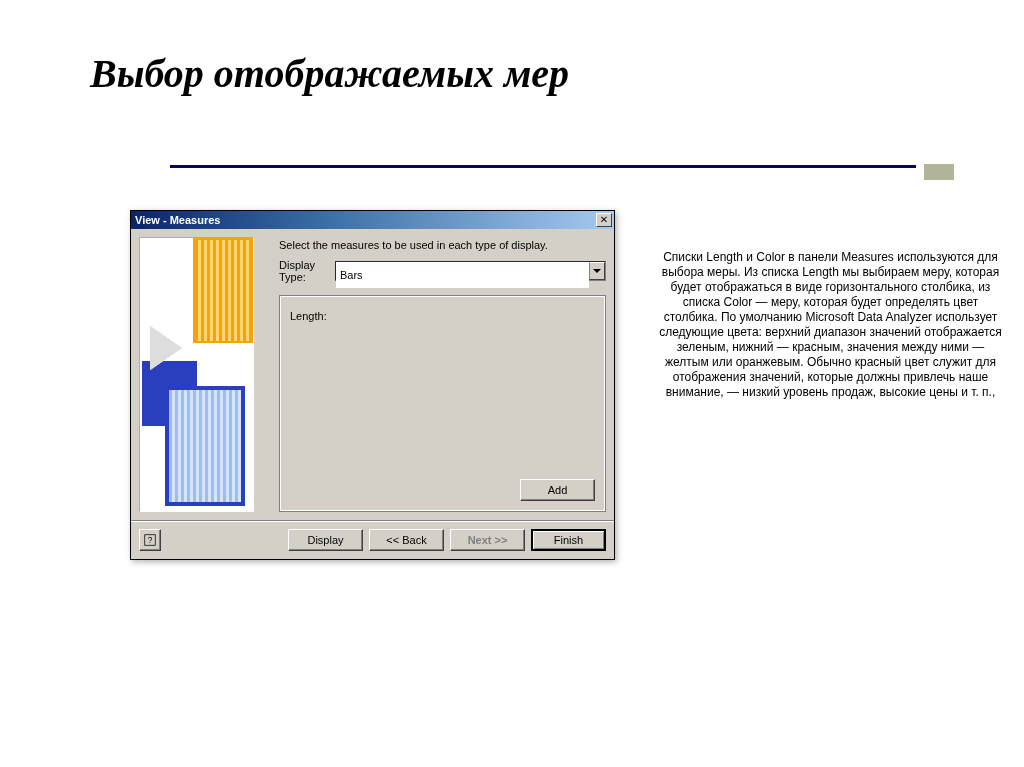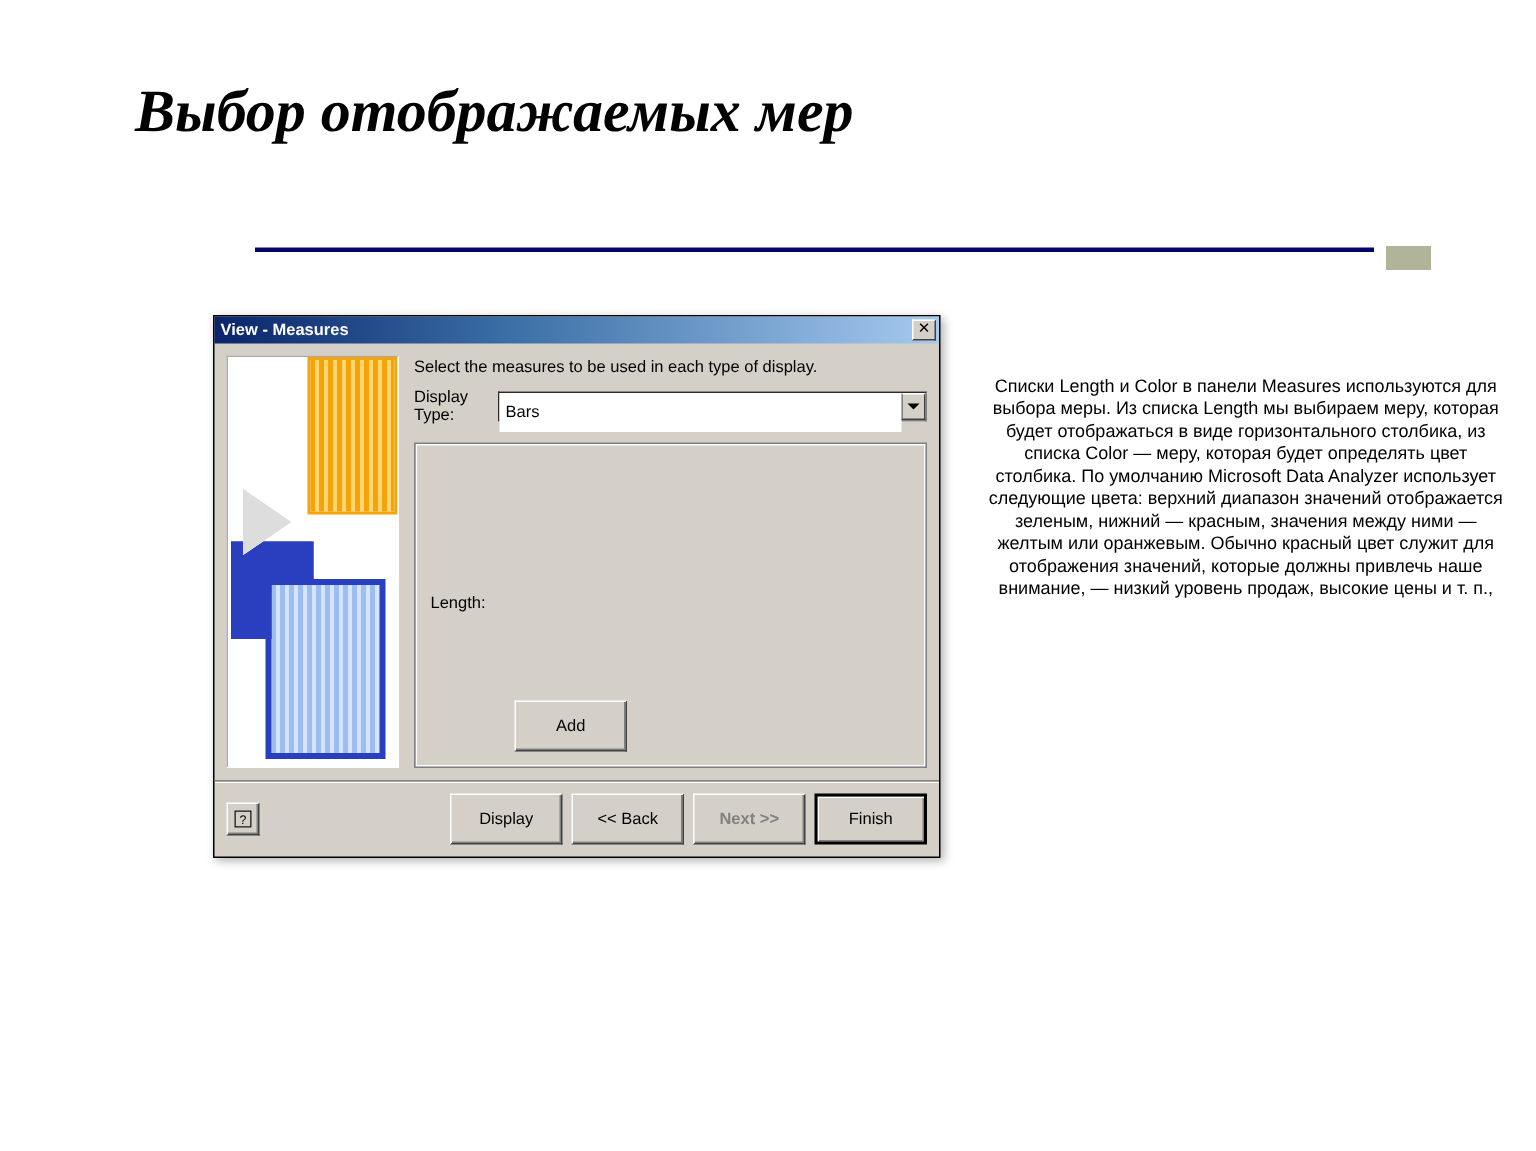--- a/index.html
+++ b/index.html
@@ -43,21 +43,20 @@
     position: absolute;
     top: 210px;
     left: 130px;
     width: 485px;
     background: #D4D0C8;
     border: 1px solid #000;
     box-shadow: 2px 2px 6px rgba(0,0,0,.3);
     font-family: Tahoma, Arial, sans-serif;
     font-size: 11px;
     color: #000;
-    margin-left: 12px;
   }
   .titlebar {
     height: 18px;
     background: linear-gradient(to right, #0A246A 0%, #3A6EA5 40%, #A6CAF0 100%);
     display: flex;
     align-items: center;
     justify-content: space-between;
     padding: 0 2px;
   }
   .titlebar-text {
@@ -75,21 +74,21 @@
     border-bottom-color: #404040;
     font-family: Arial, sans-serif;
     font-size: 10px;
     line-height: 11px;
     text-align: center;
     cursor: default;
   }
   .dialog-body {
     display: flex;
     padding: 8px;
-    gap: 10px;
+    gap: 25px;
   }
   .left-graphic {
     width: 115px;
     height: 275px;
     border: 1px inset #fff;
     background: #fff;
     position: relative;
     overflow: hidden;
   }
   
@@ -183,30 +182,30 @@
   }
   .groupbox {
     border: 1px solid #808080;
     border-top-color: #808080;
     box-shadow: inset 1px 1px 0 #fff, inset -1px -1px 0 #fff;
     padding: 14px 10px 10px 10px;
     margin-top: 4px;
     flex: 1;
     position: relative;
     display: flex;
-    flex-direction: row;
+    flex-direction: column;
   }
   .add-row {
     margin-top: auto;
     display: flex;
     justify-content: flex-end;
   }
   .win-btn {
     min-width: 75px;
-    height: 34px;
+    height: 22px;
     background: #D4D0C8;
     border: 1px solid #404040;
     border-top-color: #fff;
     border-left-color: #fff;
     box-shadow: inset -1px -1px 0 #808080, inset 1px 1px 0 #D4D0C8;
     font-family: Tahoma, Arial, sans-serif;
     font-size: 11px;
     padding: 0 8px;
     cursor: default;
   }

